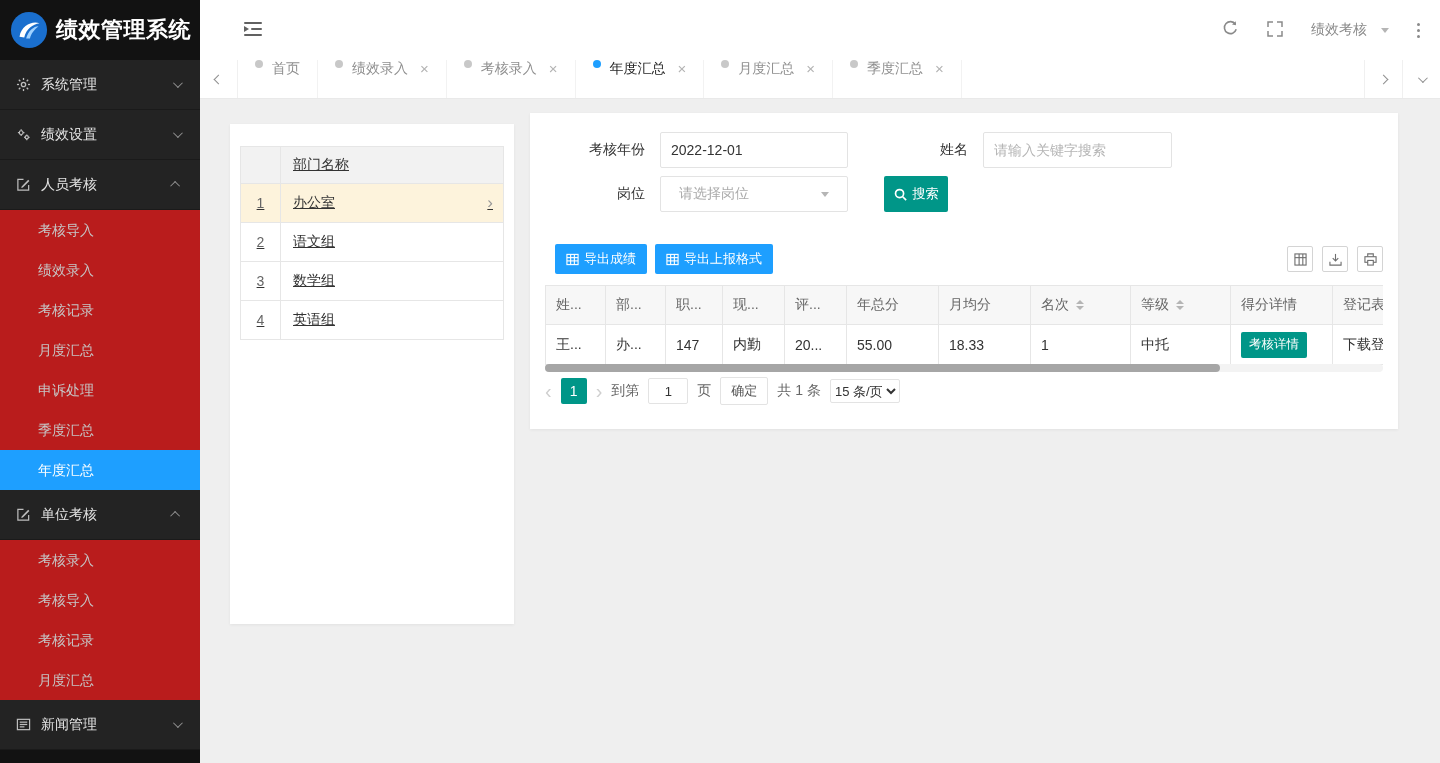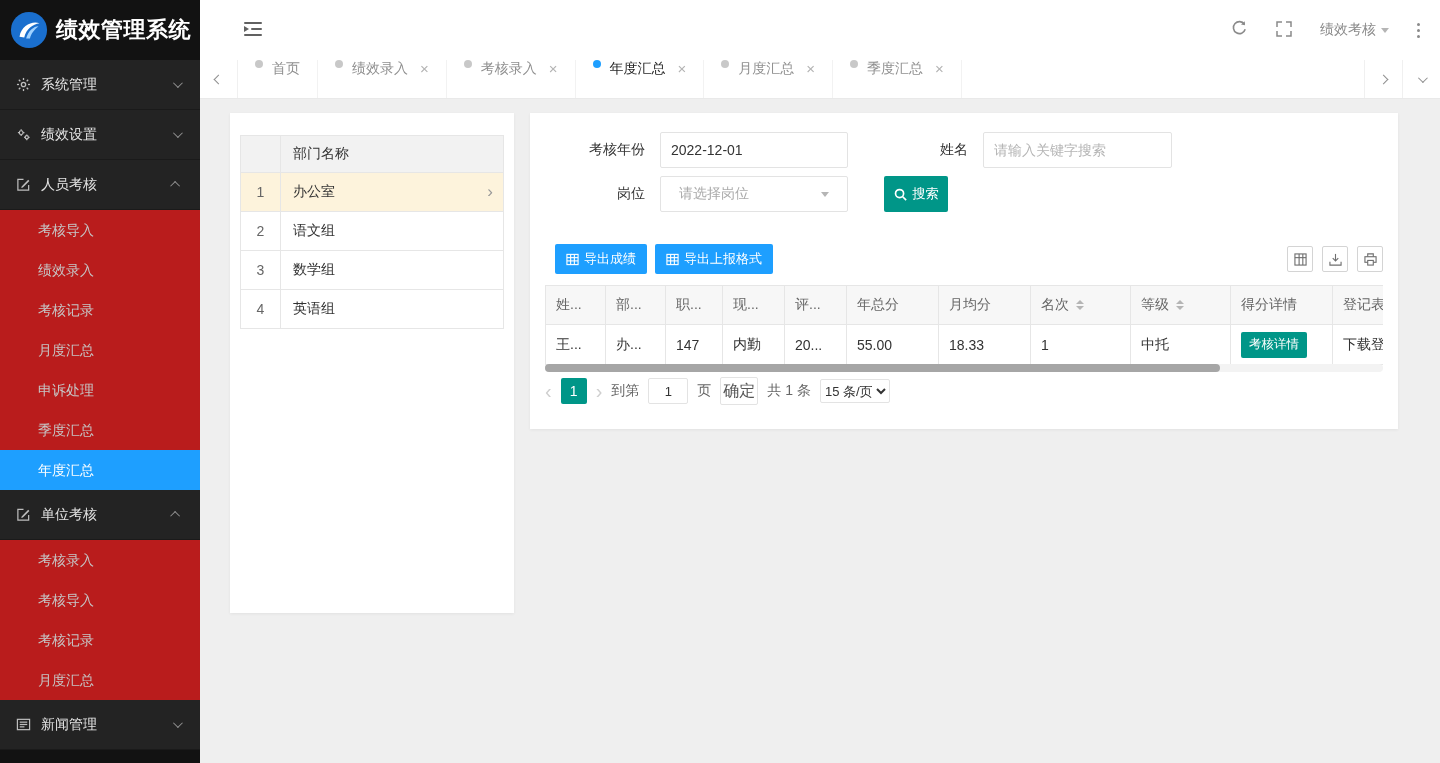--- a/index.html
+++ b/index.html
@@ -23,21 +23,21 @@
   .chev.left { transform:rotate(135deg); }
   .chev.rightc { transform:rotate(-45deg); }
   .sub { background:#b91c1c; }
   .sitem { height:40px; line-height:40px; padding-left:38px; color:#c6c6c6; cursor:pointer; }
   .sitem.active { background:var(--accent,#1E9FFF); color:#fff; }
 
   
   .topbar { position:absolute; left:200px; top:0; right:0; height:60px; background:#fff;
             display:flex; align-items:center; justify-content:space-between; padding:0 20px 0 44px; }
   .tb-right { display:flex; align-items:center; gap:28px; color:#8a8a8a; }
-  .usermenu { display:flex; align-items:center; gap:5px; cursor:pointer; color:#8a8a8a; }
+  .usermenu { display:flex; align-items:center; gap:14px; cursor:pointer; color:#8a8a8a; }
   .tri { width:0; height:0; border-left:4.5px solid transparent; border-right:4.5px solid transparent;
          border-top:5px solid #b5b5b5; }
   .vdots { display:flex; flex-direction:column; gap:3px; }
   .vdots i { width:3px; height:3px; border-radius:50%; background:#8a8a8a; display:block; }
 
   
   .tabbar { position:absolute; left:200px; top:60px; right:0; height:39px; background:#fff;
             border-bottom:1px solid #e9e9e9; display:flex; align-items:stretch; }
   .tab-nav { width:38px; display:flex; align-items:center; justify-content:center; cursor:pointer; }
   .tab-nav.l { border-right:1px solid #f0f0f0; }
@@ -46,22 +46,22 @@
   .tab { display:flex; align-items:flex-start; gap:9px; padding:0 17px; border-right:1px solid #f2f2f2;
          color:#8f8f8f; cursor:pointer; white-space:nowrap; }
   .dot { width:8px; height:8px; border-radius:50%; background:#c8c8c8; flex:none; }
   .tab.active { color:#262626; }
   .tab.active .dot { background:var(--accent,#1E9FFF); }
   .tclose { color:#b3b3b3; margin-left:3px; font-size:15px; }
 
   
   .content { position:absolute; left:200px; top:99px; right:0; bottom:0; background:#efefef; }
 
-  .dept-card { position:absolute; left:30px; top:14px; width:284px; height:500px; background:#fff;
-               box-shadow:0 1px 3px rgba(0,0,0,.06); padding:10px; }
+  .dept-card { position:absolute; left:30px; top:25px; width:284px; height:500px; background:#fff;
+               box-shadow:0 1px 3px rgba(0,0,0,.06); padding:10px;text-decoration:underline; }
   .dtable { margin-top:12px; border:1px solid #e6e6e6; border-bottom:none; }
   .drow { display:flex; border-bottom:1px solid #e6e6e6; height:39px; }
   .drow.dhead { height:37px; background:#f2f2f2; }
   .dcell { display:flex; align-items:center; }
   .dcell.idx { width:40px; justify-content:center; color:#666; border-right:1px solid #e6e6e6; }
   .dcell.name { flex:1; padding-left:12px; }
   .drow.sel { background:var(--selected-row,#fdf3dc); }
   .rarrow { margin-left:auto; margin-right:10px; color:#999; font-size:17px; }
 
   .result-card { position:absolute; left:330px; top:14px; width:868px; height:316px; background:#fff;
@@ -107,22 +107,22 @@
   .hscroll { position:absolute; top:251px; left:15px; width:838px; height:8px; background:#f3f3f3;
              border-radius:4px; cursor:pointer; }
   .hscroll .thumb { width:675px; height:8px; background:#a6a6a6; border-radius:4px; }
 
   .pager { position:absolute; top:264px; left:15px; display:flex; align-items:center; gap:9px; color:#666; }
   .pg-arrow { color:#cfcfcf; font-size:20px; line-height:1; cursor:pointer; }
   .pg-cur { min-width:26px; height:26px; background:var(--green,#009688); color:#fff; display:flex;
             align-items:center; justify-content:center; border-radius:2px; cursor:pointer; }
   .pg-input { width:40px; height:26px; border:1px solid #e3e3e3; border-radius:2px; text-align:center;
               font-size:13px; color:#333; }
-  .pg-btn { height:28px; padding:0 2px; border:1px solid #e3e3e3; border-radius:2px; background:#fff;
-            color:#555; font-size:16px; }
+  .pg-btn { height:28px; padding:0 10px; border:1px solid #e3e3e3; border-radius:2px; background:#fff;
+            color:#555; font-size:13px; }
   .pg-size { height:24px; border:1px solid #e3e3e3; border-radius:2px; background:#fff; color:#333; font-size:13px; }
 </style>
 </head>
 <body>
 
 <aside class="sidebar">
   <div class="logo">
     <svg width="38" height="38" viewBox="0 0 40 40">
       <circle cx="20" cy="20" r="19" fill="#1a6fce"></circle>
       <path d="M10 27 C12 15, 24 10, 31 13 C24 14, 17 19, 15 28 Z" fill="#ffffff"></path>

